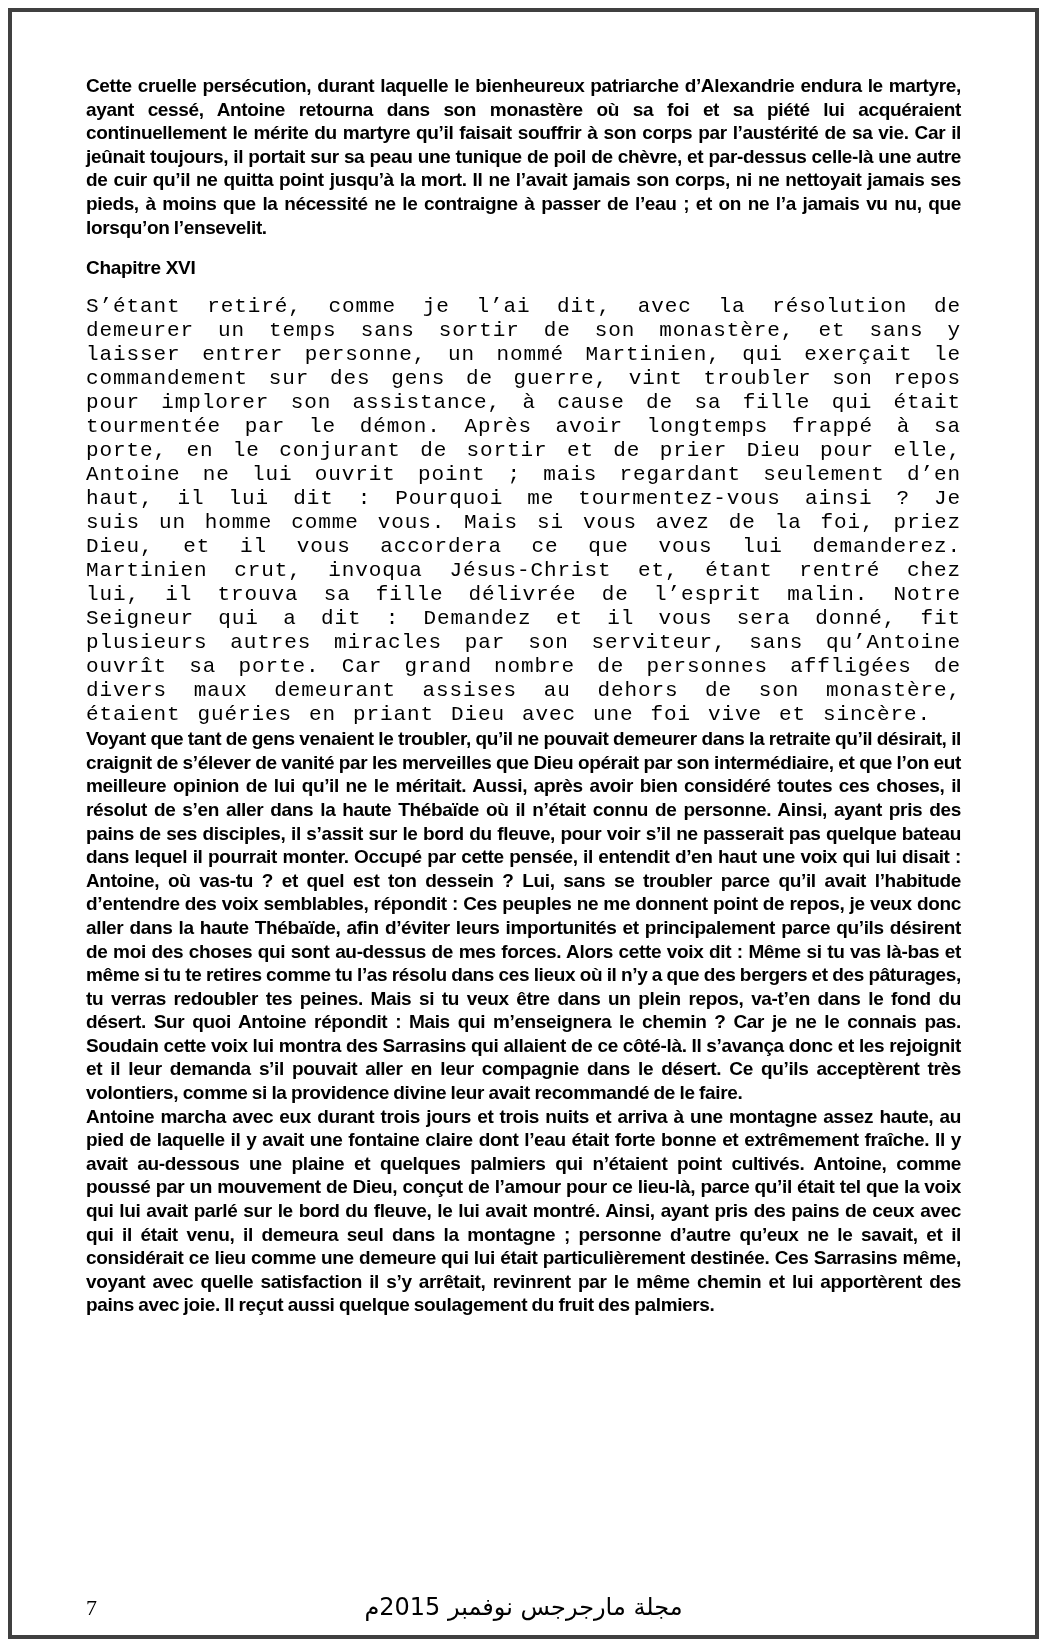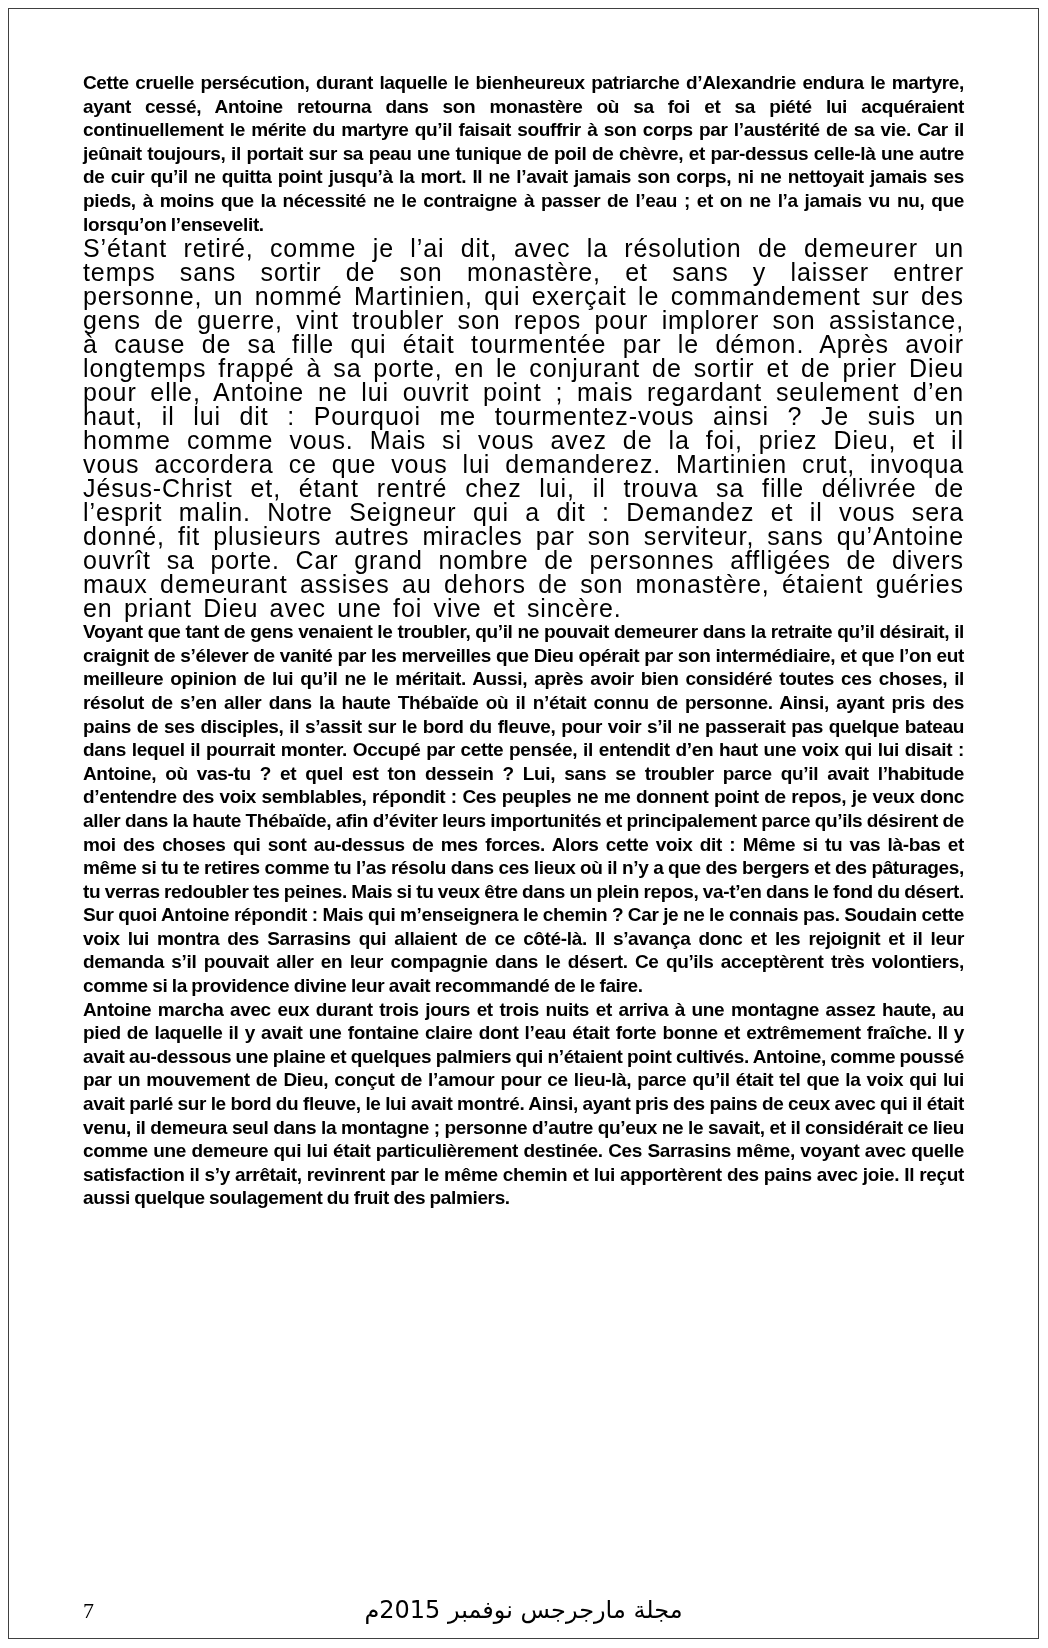--- a/index.html
+++ b/index.html
@@ -10,21 +10,21 @@
     height: 1648px;
     position: relative;
     font-family: "Liberation Sans", sans-serif;
   }
   .page {
     position: absolute;
     left: 8px;
     top: 8px;
     right: 9px;
     bottom: 9px;
-    border: 1px solid #404040;
+    border: 4px solid #404040;
     background: #ffffff;
     box-sizing: border-box;
   }
   .content {
     position: absolute;
     left: 74px;
     right: 74px;
     top: 62px;
   }
   p.para {
@@ -37,23 +37,23 @@
   }
   
   p.dense {
     font-family: "Liberation Sans", sans-serif;
     font-weight: 700;
     letter-spacing: -0.35px;
     word-spacing: -0.5px;
   }
   
   p.light {
-    font-family: Liberation Sans, sans-serif;
+    font-family: Liberation Mono, monospace;
     font-weight: 400;
-    font-size: 25px;
+    font-size: 21px;
     line-height: 24px;
     letter-spacing: 0.9px;
     word-spacing: 3.5px;
   }
   .heading {
     margin: 18px 0 16px 0;
     font-family: "Liberation Sans", sans-serif;
     font-weight: 700;
     font-size: 19px;
     letter-spacing: -0.3px;
@@ -85,20 +85,21 @@
     white-space: nowrap;
   }
 </style>
 </head>
 <body>
 
 <div class="page">
   <div class="content">
     <p class="para dense">Cette cruelle persécution, durant laquelle le bienheureux patriarche d’Alexandrie endura le martyre, ayant cessé, Antoine retourna dans son monastère où sa foi et sa piété lui acquéraient continuellement le mérite du martyre qu’il faisait souffrir à son corps par l’austérité de sa vie. Car il jeûnait toujours, il portait sur sa peau une tunique de poil de chèvre, et par-dessus celle-là une autre de cuir qu’il ne quitta point jusqu’à la mort. Il ne l’avait jamais son corps, ni ne nettoyait jamais ses pieds, à moins que la nécessité ne le contraigne à passer de l’eau ; et on ne l’a jamais vu nu, que lorsqu’on l’ensevelit.</p>
 
+    <h2 class="heading">Chapitre XVI</h2>
 
     <p class="para light">S’étant retiré, comme je l’ai dit, avec la résolution de demeurer un temps sans sortir de son monastère, et sans y laisser entrer personne, un nommé Martinien, qui exerçait le commandement sur des gens de guerre, vint troubler son repos pour implorer son assistance, à cause de sa fille qui était tourmentée par le démon. Après avoir longtemps frappé à sa porte, en le conjurant de sortir et de prier Dieu pour elle, Antoine ne lui ouvrit point ; mais regardant seulement d’en haut, il lui dit : Pourquoi me tourmentez-vous ainsi ? Je suis un homme comme vous. Mais si vous avez de la foi, priez Dieu, et il vous accordera ce que vous lui demanderez. Martinien crut, invoqua Jésus-Christ et, étant rentré chez lui, il trouva sa fille délivrée de l’esprit malin. Notre Seigneur qui a dit : Demandez et il vous sera donné, fit plusieurs autres miracles par son serviteur, sans qu’Antoine ouvrît sa porte. Car grand nombre de personnes affligées de divers maux demeurant assises au dehors de son monastère, étaient guéries en priant Dieu avec une foi vive et sincère.</p>
 
     <p class="para dense">Voyant que tant de gens venaient le troubler, qu’il ne pouvait demeurer dans la retraite qu’il désirait, il craignit de s’élever de vanité par les merveilles que Dieu opérait par son intermédiaire, et que l’on eut meilleure opinion de lui qu’il ne le méritait. Aussi, après avoir bien considéré toutes ces choses, il  résolut de s’en aller dans la haute Thébaïde où il n’était connu de personne. Ainsi, ayant pris des pains de ses disciples, il s’assit sur le bord du fleuve, pour voir s’il ne passerait pas quelque bateau dans lequel il pourrait monter. Occupé par cette pensée, il entendit d’en haut une voix qui lui disait : Antoine, où vas-tu ? et quel est ton dessein ? Lui, sans se troubler parce qu’il avait l’habitude d’entendre des voix semblables, répondit : Ces peuples ne me donnent point de repos, je veux donc aller dans la haute Thébaïde, afin d’éviter leurs importunités et principalement parce qu’ils désirent de moi des choses qui sont au-dessus de mes forces. Alors cette voix dit : Même si tu vas là-bas et même si tu te retires comme tu l’as résolu dans ces lieux où il  n’y a que des bergers et des pâturages, tu verras redoubler tes peines. Mais si tu veux être dans un plein repos, va-t’en dans le fond du désert. Sur quoi Antoine répondit : Mais qui m’enseignera le chemin ? Car je ne le connais pas. Soudain cette voix lui montra des Sarrasins qui allaient de ce côté-là. Il s’avança donc et les rejoignit et il leur demanda s’il pouvait aller en leur compagnie dans le désert. Ce qu’ils acceptèrent très volontiers, comme si la providence divine leur avait recommandé de le faire.</p>
 
     <p class="para dense">Antoine marcha avec eux durant trois jours et trois nuits et arriva à une montagne assez haute, au pied de laquelle il y avait une fontaine claire dont l’eau était forte bonne et extrêmement fraîche. Il y avait au-dessous une plaine et quelques palmiers qui n’étaient point cultivés. Antoine, comme poussé par un mouvement de Dieu, conçut de l’amour pour ce lieu-là, parce qu’il était tel que la voix qui lui avait parlé sur le bord du fleuve, le lui avait montré. Ainsi, ayant pris des pains de ceux avec qui il était venu, il demeura seul dans la montagne ; personne d’autre qu’eux ne le savait, et il considérait ce lieu comme une demeure qui lui était particulièrement destinée. Ces Sarrasins même, voyant avec quelle satisfaction il s’y arrêtait, revinrent par le même chemin et lui apportèrent des pains avec joie. Il reçut aussi quelque soulagement du fruit des palmiers.</p>
   </div>
 
   <div class="footer">
     <span class="page-number">7</span>

